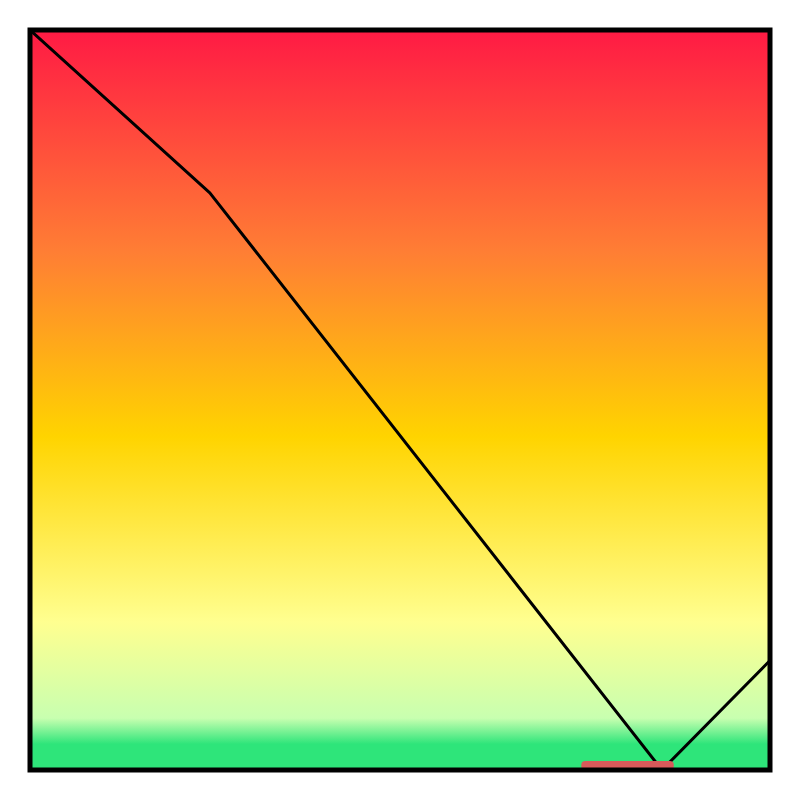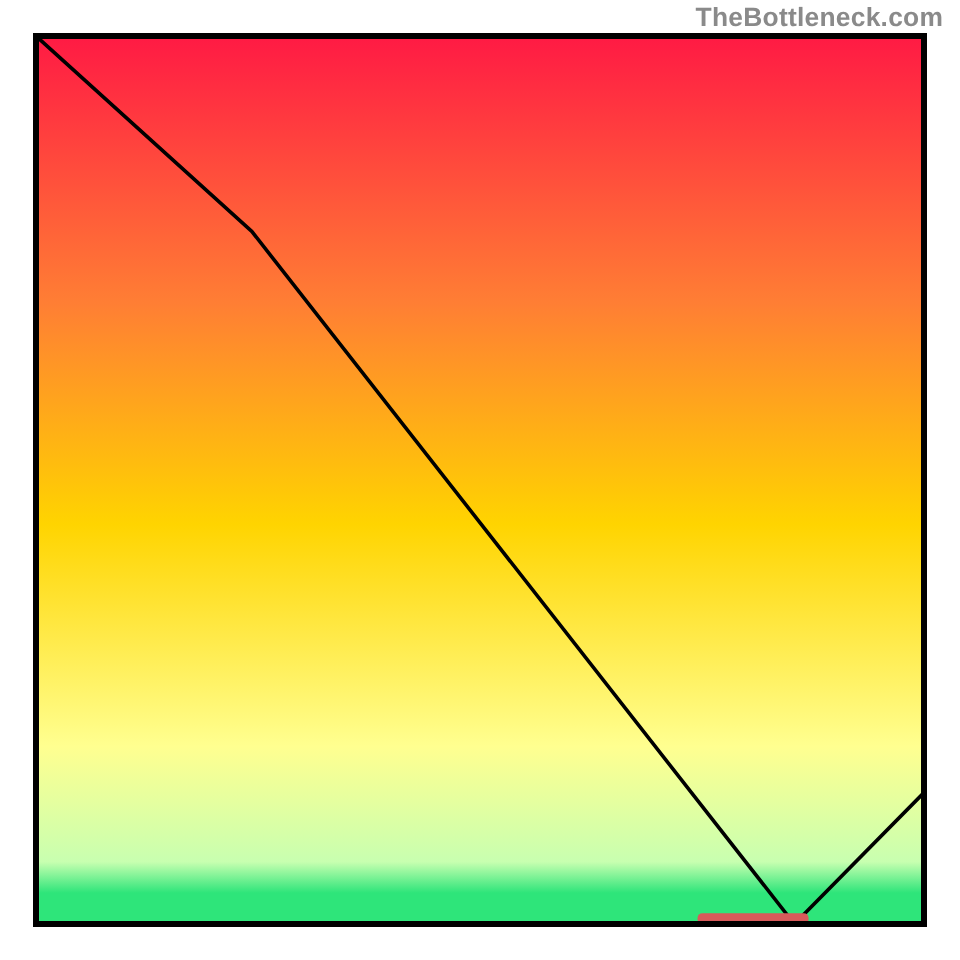--- a/index.html
+++ b/index.html
@@ -53,14 +53,13 @@
 
     <rect id="plot-bg" fill="url(#bg-grad)" x="30" y="30" width="740" height="740"></rect>
 
     <g id="plot-content" clip-path="url(#plot-clip)">
       <polyline id="curve" fill="none" stroke="#000000" stroke-width="3" stroke-linejoin="round" stroke-linecap="butt" points="30.00,30.00 209.82,192.80 661.96,770.00 770.00,660.48"></polyline>
       <rect id="marker" x="581.30" y="761.00" width="92.50" height="9" rx="4" ry="4" fill="#d85a5a"></rect>
     </g>
 
     <rect id="frame" fill="none" stroke="#000000" stroke-width="5" x="30" y="30" width="740" height="740"></rect>
   </svg>
-  <div class="attribution">TheBottleneck.com</div>
 </div>
 
 </body></html>

